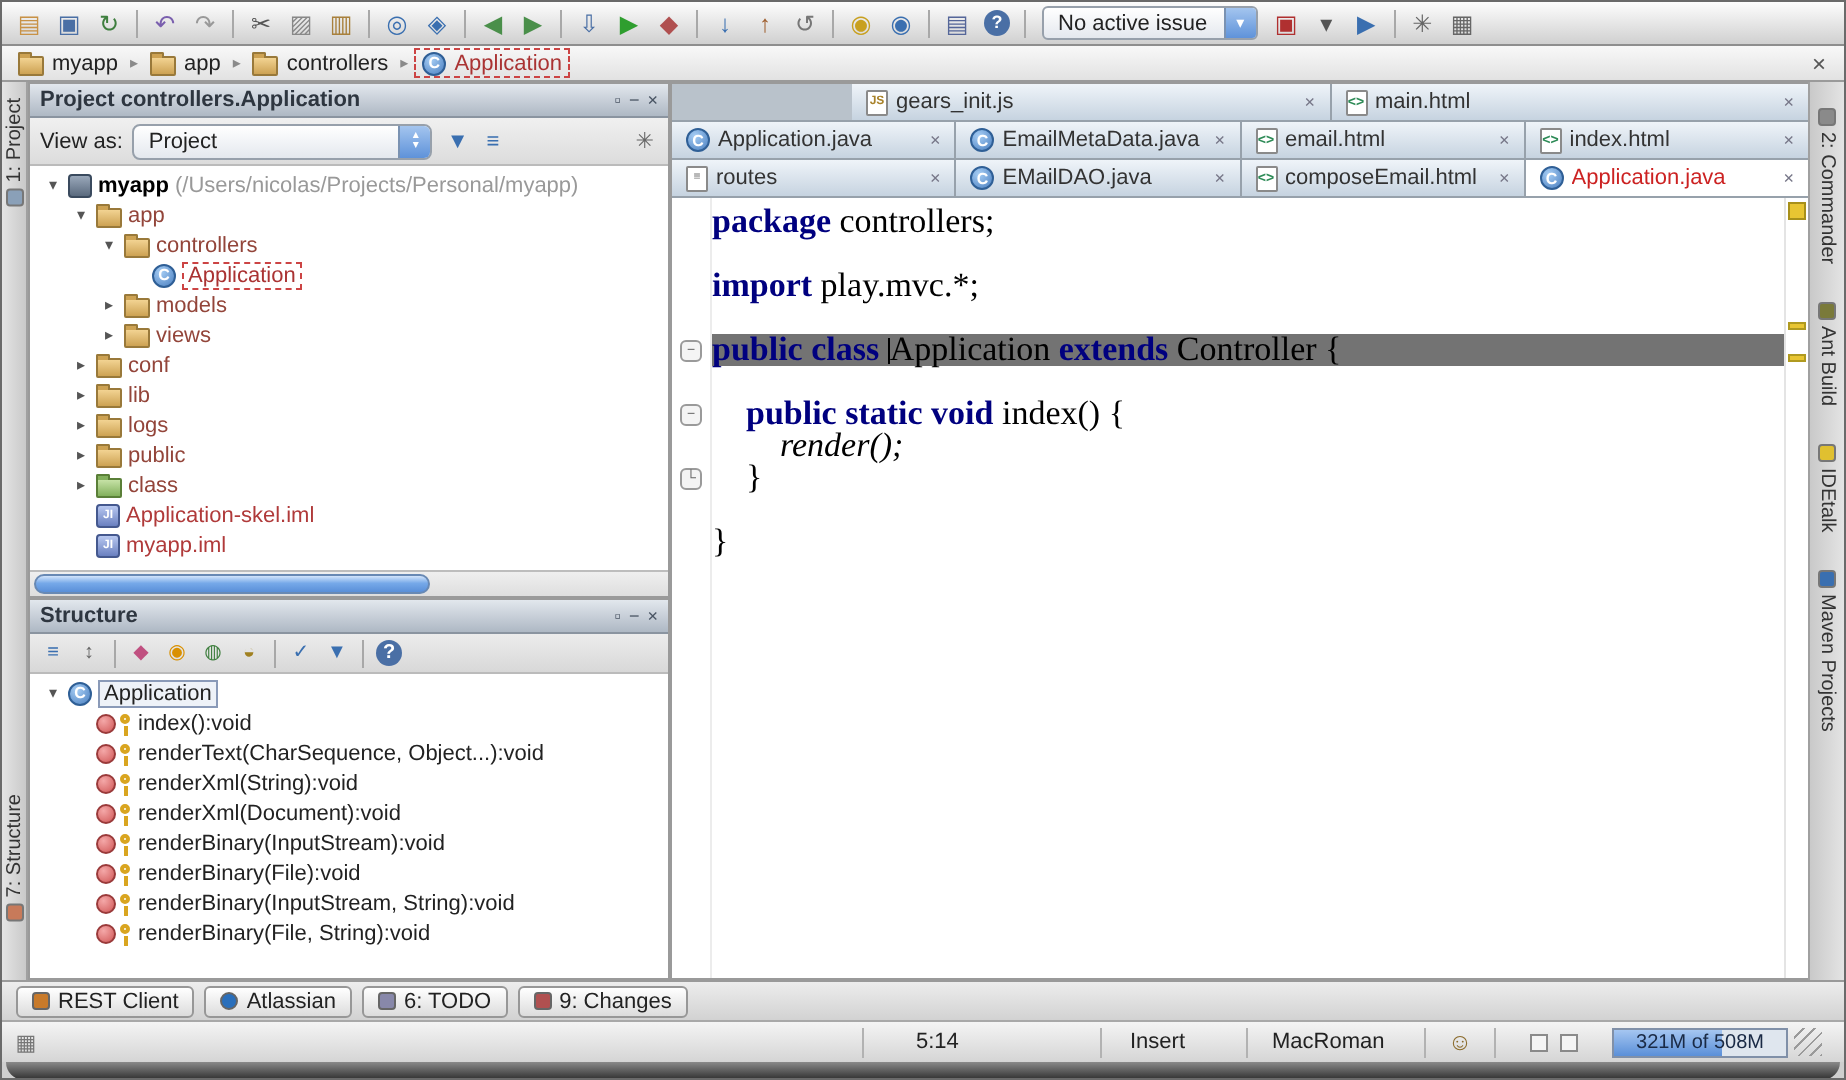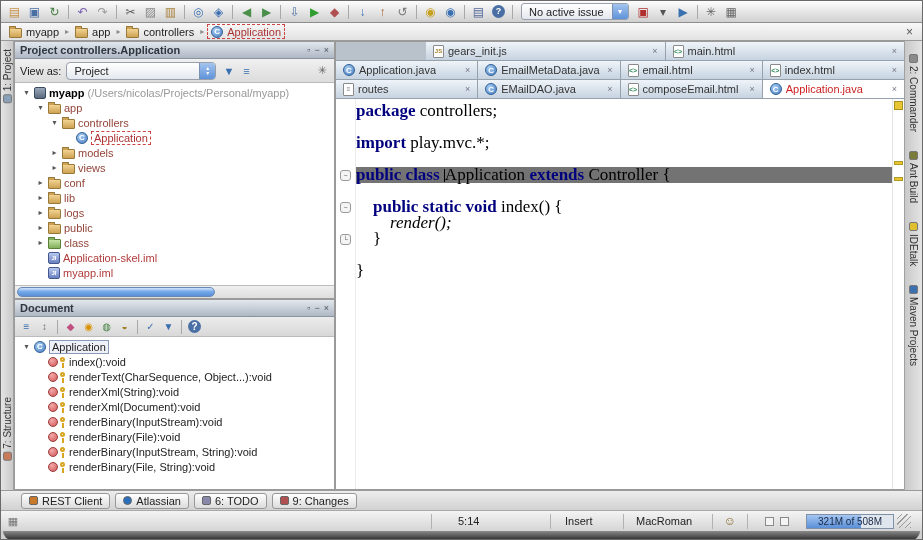--- a/index.html
+++ b/index.html
@@ -118,21 +118,21 @@
   .it{color:#000;font-style:italic;}
   .caret{display:inline-block;width:1px;height:13px;background:#000;vertical-align:-2px;}
   .stripe{width:13px;flex:none;background:#fff;border-left:1px solid #e4e4e4;position:relative;}
   .filestatus{position:absolute;top:2px;right:2px;width:9px;height:9px;background:#e8c532;border:1px solid #a8901a;}
   .mark{position:absolute;right:2px;width:9px;height:4px;background:#e8c532;border:1px solid #b09a20;}
   .mark.m1{top:62px;}
   .mark.m2{top:78px;}
 
   
   .toolbuttons{position:absolute;left:0;top:489px;right:0;height:20px;background:linear-gradient(#ededed,#d2d2d2);
-    border-top:1px solid #9a9a9a;display:flex;align-items:center;gap:5px;padding:0 20px;}
+    border-top:1px solid #9a9a9a;display:flex;align-items:center;gap:5px;padding:0 7px;}
   .tbtn{height:16px;display:flex;align-items:center;gap:4px;border:1px solid #979797;border-radius:3px;
     background:linear-gradient(#ffffff,#dcdcdc);font-size:11px;padding:0 7px;cursor:default;}
   .bicon{display:inline-block;width:9px;height:9px;border:1px solid #666;border-radius:2px;}
   .bicon.round{border-radius:50%;}
 
   .statusbar{position:absolute;left:0;top:509px;right:0;height:21px;background:linear-gradient(#f4f4f4,#d5d5d5);
     border-top:1px solid #a8a8a8;display:flex;align-items:center;font-size:11px;color:#222;padding:0 2px;}
   .sb-icon{width:20px;text-align:center;color:#777;font-size:11px;}
   .sb-msg{width:408px;}
   .sb-sep{width:1px;height:15px;background:#b2b2b2;}
@@ -385,21 +385,21 @@
           <span class="lbl red">myapp.iml</span>
         </div>
       </div>
     <div class="hscroll">
       <div class="thumb"></div>
     </div>
   </div>
 
   <div class="panel structure-panel">
     <div class="panel-header">
-      <span>Document</span>
+      <span>Structure</span>
       <span class="hdr-icons">
         <span>▫</span>
         <span>−</span>
         <span>×</span>
       </span>
     </div>
     <div class="panel-toolbar">
         <div class="tbicon">
           <span class="tbg" style="color: rgb(58, 111, 176);">≡</span>
         </div>

